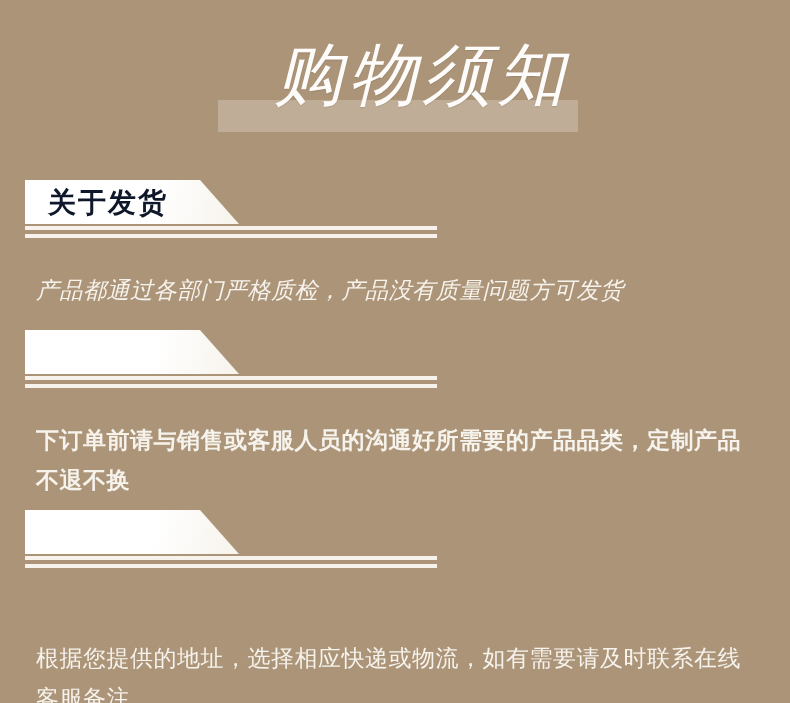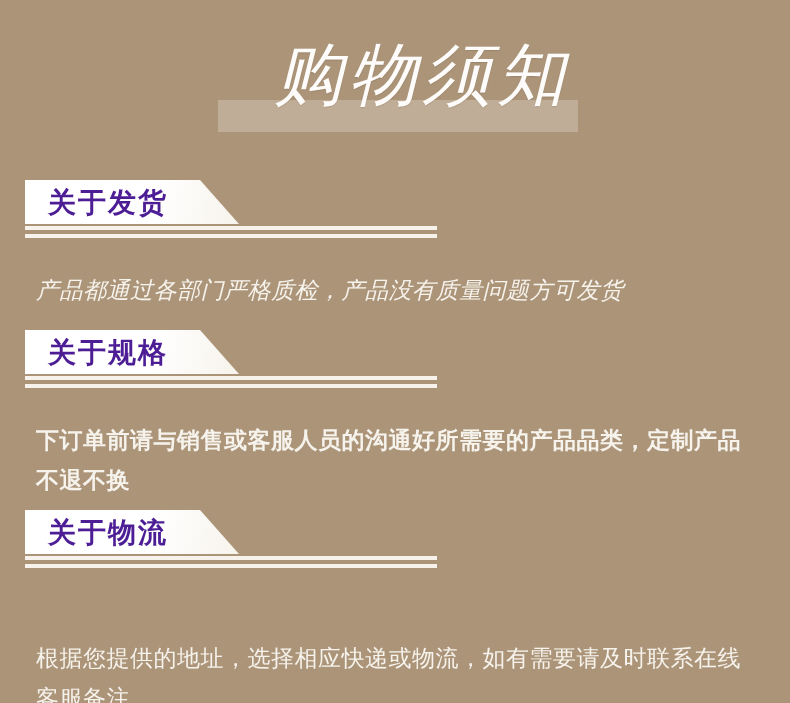--- a/index.html
+++ b/index.html
@@ -77,21 +77,21 @@
     clip-path: polygon(0 0, 175px 0, 214px 44px, 0 44px);
   }
   .header-label {
     position: absolute;
     left: 23px;
     top: 2px;
     height: 42px;
     line-height: 42px;
     font-size: 28px;
     font-weight: 700;
-    color: #4c1d95;
+    color: #0f172a;
     letter-spacing: 2px;
     white-space: nowrap;
     z-index: 2;
   }
   .rule-top {
     position: absolute;
     left: 25px;
     width: 412px;
     height: 4px;
     background: #f7f3ec;
@@ -134,28 +134,26 @@
     <div class="header-label">关于发货</div>
   </div>
   <div class="rule-top"></div>
   <div class="rule-bottom"></div>
   <div class="body-copy copy-1">产品都通过各部门严格质检，产品没有质量问题方可发货</div>
 </div>
 
 <div class="section section-2">
   <div class="header-band">
     <div class="header-shape"></div>
-    <div class="header-label">关于规格</div>
   </div>
   <div class="rule-top"></div>
   <div class="rule-bottom"></div>
   <div class="body-copy copy-2">下订单前请与销售或客服人员的沟通好所需要的产品品类，定制产品不退不换</div>
 </div>
 
 <div class="section section-3">
   <div class="header-band">
     <div class="header-shape"></div>
-    <div class="header-label">关于物流</div>
   </div>
   <div class="rule-top"></div>
   <div class="rule-bottom"></div>
   <div class="body-copy copy-3">根据您提供的地址，选择相应快递或物流，如有需要请及时联系在线客服备注</div>
 </div>
 
 </body></html>

